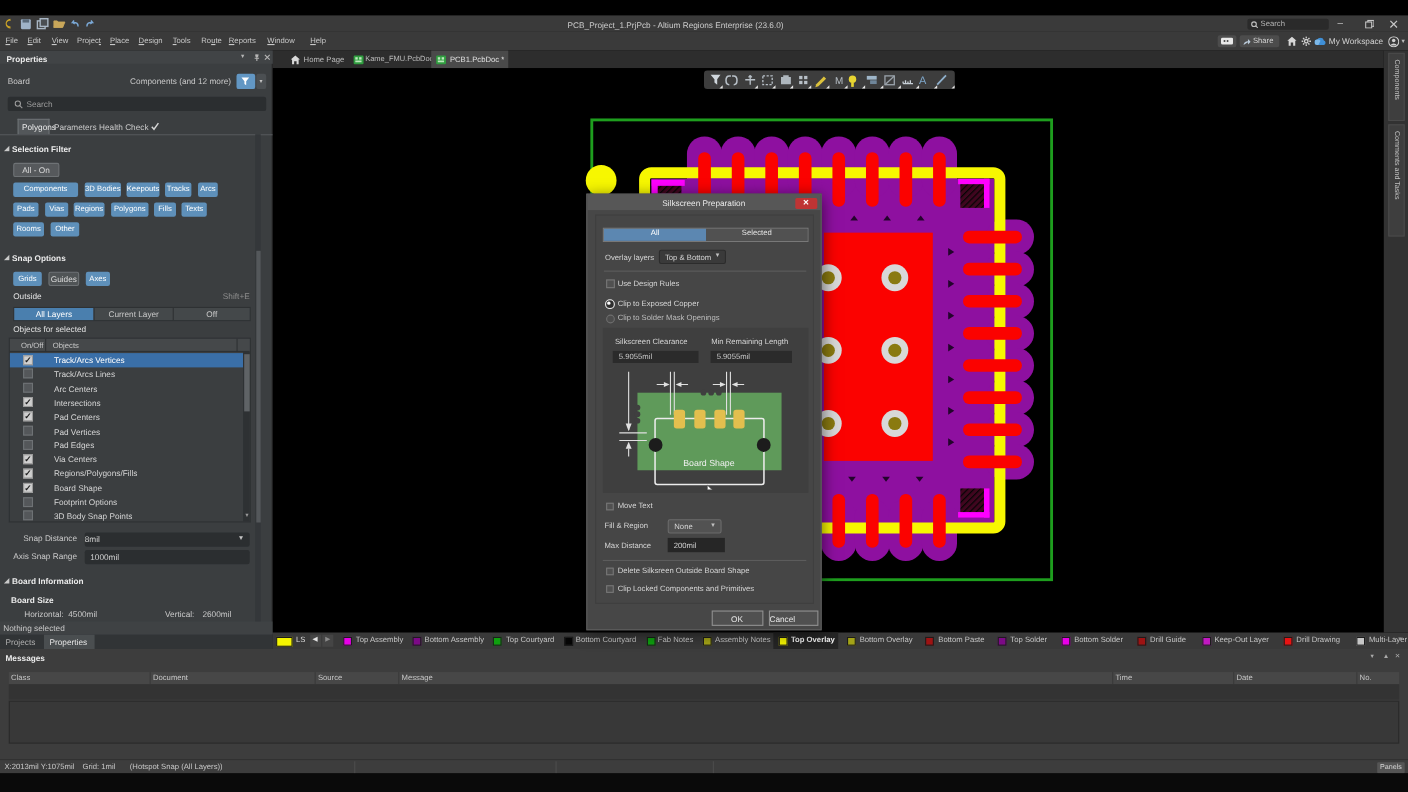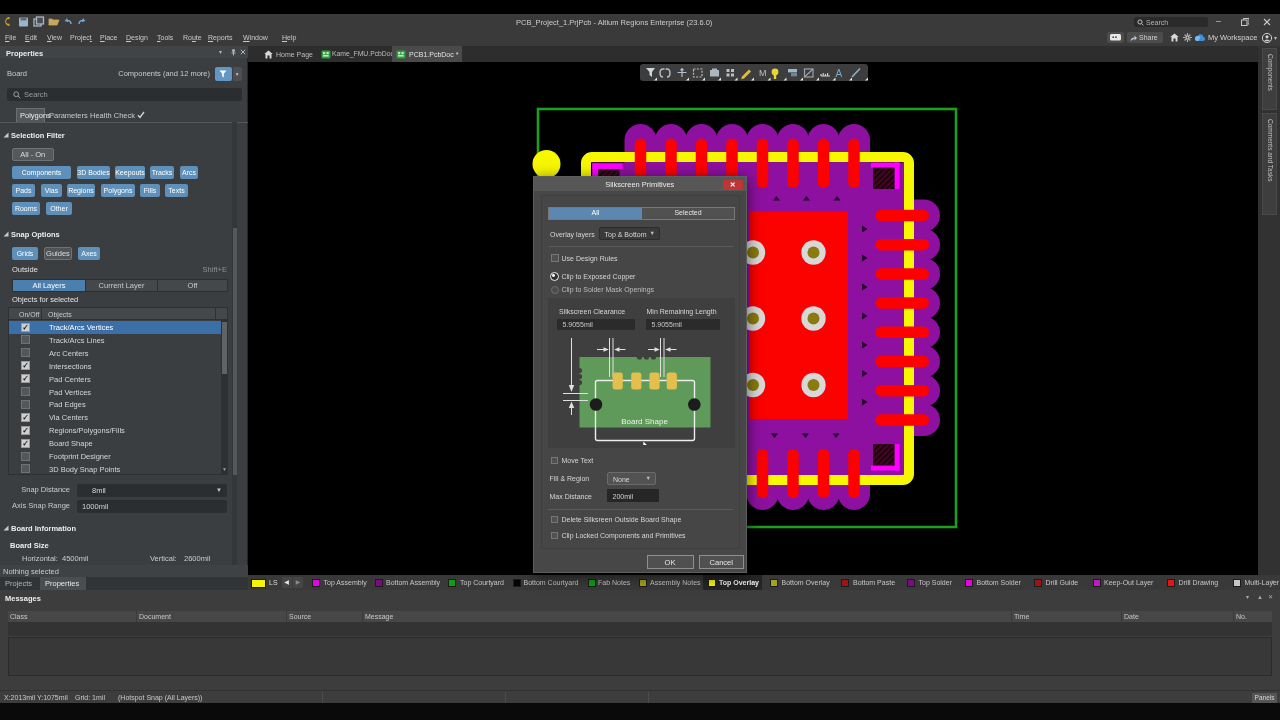--- a/index.html
+++ b/index.html
@@ -237,33 +237,33 @@
     <div class="a" style="left:0;top:116.2px;width:212px;height:12.9px">
         <div class="chkon" style="left:12px;top:1.5px">✓</div>
         <div class="t" style="left:40px;top:3px;color:#d5d5d5">Regions/Polygons/Fills</div>
       </div>
     <div class="a" style="left:0;top:129.1px;width:212px;height:12.9px">
         <div class="chkon" style="left:12px;top:1.5px">✓</div>
         <div class="t" style="left:40px;top:3px;color:#d5d5d5">Board Shape</div>
       </div>
     <div class="a" style="left:0;top:142px;width:212px;height:12.9px">
         <div class="chk" style="left:12px;top:1.5px"></div>
-        <div class="t" style="left:40px;top:3px;color:#d5d5d5">Footprint Designer</div>
+        <div class="t" style="left:40px;top:3px;color:#d5d5d5">Footprint Options</div>
       </div>
     <div class="a" style="left:0;top:154.9px;width:212px;height:12.9px">
         <div class="chk" style="left:12px;top:1.5px"></div>
         <div class="t" style="left:40px;top:3px;color:#d5d5d5">3D Body Snap Points</div>
       </div>
     <div class="a" style="left:212px;top:12px;width:6px;height:154px;background:#2e3133"></div>
     <div class="a" style="left:212.5px;top:14px;width:5px;height:52px;background:#5f6366"></div>
     <div class="t" style="left:213px;top:159px;font-size:5px;color:#9a9a9a">▼</div>
   </div>
   <div class="t" style="right:177px;top:440px">Snap Distance</div>
   <div class="a" style="left:77px;top:437.5px;width:150px;height:13.5px;background:#2b2e30;border-radius:2px">
-    <div class="t" style="left:15px;top:3.5px;color:#d2d2d2">8mil</div>
+    <div class="t" style="left:0;top:3.5px;color:#d2d2d2">8mil</div>
     <div class="t" style="right:5px;top:3.5px;font-size:6px;color:#c5c5c5">▼</div>
   </div>
   <div class="t" style="right:177px;top:456px">Axis Snap Range</div>
   <div class="a" style="left:77px;top:453.5px;width:150px;height:13.5px;background:#2b2e30;border-radius:2px">
     <div class="t" style="left:5px;top:3.5px;color:#d2d2d2">1000mil</div>
   </div>
   <svg class="a" style="left:3px;top:479px" width="6" height="6" viewBox="0 0 6 6">
       <path d="M5.5,0.5 L5.5,5.5 L0.5,5.5 Z" fill="#c9c9c9"></path>
     </svg>
   <div class="sect" style="left:11px;top:478px">Board Information</div>
@@ -515,21 +515,21 @@
     <div class="a" style="left:505px;top:1px;width:1px;height:11px;background:#4c4c4c"></div>
     <div class="a" style="left:648px;top:1px;width:1px;height:11px;background:#4c4c4c"></div>
     <div class="a" style="left:1252px;top:1.5px;width:25px;height:10px;background:#555555;border-radius:1px;color:#d5d5d5;font-size:6.5px;text-align:center;line-height:10px">Panels</div>
   </div>
 </div>
 
 <div class="a" style="left:0;top:703px;width:1280px;height:17px;background:#0a0a0a"></div>
 
 <div class="a" id="dialog" style="left:533px;top:176px;width:213.5px;height:397px;background:#474747;border:1px solid #5e5e5e;box-shadow:0 3px 14px rgba(0,0,0,.6)">
   <div class="a" style="left:0;top:0;width:211.5px;height:13.5px;background:#575757"></div>
-  <div class="dt" style="left:0;top:4px;width:211.5px;text-align:center;font-size:7.5px;color:#eaeaea">Silkscreen Primitives</div>
+  <div class="dt" style="left:0;top:4px;width:211.5px;text-align:center;font-size:7.5px;color:#eaeaea">Silkscreen Preparation</div>
   <div class="a" style="left:188.5px;top:2.5px;width:20.5px;height:10.5px;background:#bf3434;border-radius:1.5px;color:#fff;font-size:7px;text-align:center;line-height:10px;font-weight:bold">✕</div>
   <div class="a" style="left:6.5px;top:18px;width:199px;height:354px;background:#464646;border:1px solid #3f3f3f"></div>
   <div class="a" style="left:14px;top:30px;width:187px;height:12.5px;border:1px solid #787878">
     <div class="a" style="left:0;top:0;width:93px;height:10.5px;background:#5c87b1;color:#fff;font-size:7px;text-align:center;line-height:10.5px">All</div>
     <div class="a" style="left:93px;top:0;width:92px;height:10.5px;background:#515151;color:#e5e5e5;font-size:7px;text-align:center;line-height:10.5px">Selected</div>
   </div>
   <div class="dt" style="left:16px;top:53.5px">Overlay layers</div>
   <div class="a" style="left:64.5px;top:49.5px;width:61.5px;height:13px;background:#3a3a3a;border:1px solid #2c2c2c;border-radius:2px">
     <div class="dt" style="left:5px;top:3px">Top &amp; Bottom</div>
     <div class="dt" style="right:4px;top:3.5px;font-size:5.5px;color:#c0c0c0">▼</div>
@@ -601,14 +601,14 @@
   <div class="dt" style="left:15.5px;top:315.5px">Max Distance</div>
   <div class="a" style="left:72.5px;top:312px;width:52.5px;height:13px;background:#262626">
       <div class="dt" style="left:6px;top:3.5px;color:#d0d0d0">200mil</div>
     </div>
   <div class="a" style="left:14px;top:331.5px;width:184.5px;height:1px;background:#5c5c5c"></div>
   <div class="dchk" style="left:16.5px;top:338.5px"></div>
   <div class="dt" style="left:27.5px;top:339px">Delete Silksreen Outside Board Shape</div>
   <div class="dchk" style="left:16.5px;top:354.5px"></div>
   <div class="dt" style="left:27.5px;top:355px">Clip Locked Components and Primitives</div>
   <div class="a" style="left:112.5px;top:377.5px;width:47px;height:14.5px;background:#505050;border:1px solid #8f8f8f;color:#e8e8e8;font-size:7.5px;text-align:center;line-height:13px">OK</div>
-  <div class="a" style="left:164.5px;top:377.5px;width:45.5px;height:14.5px;background:#505050;border:1px solid #8f8f8f;color:#e8e8e8;font-size:7.5px;text-align:center;line-height:13px">Cancel</div>
+  <div class="a" style="left:164.5px;top:377.5px;width:45.5px;height:14.5px;background:#505050;border:1px solid #8f8f8f;color:#e8e8e8;font-size:7.5px;line-height:13px">Cancel</div>
 </div>
 
 </body></html>

